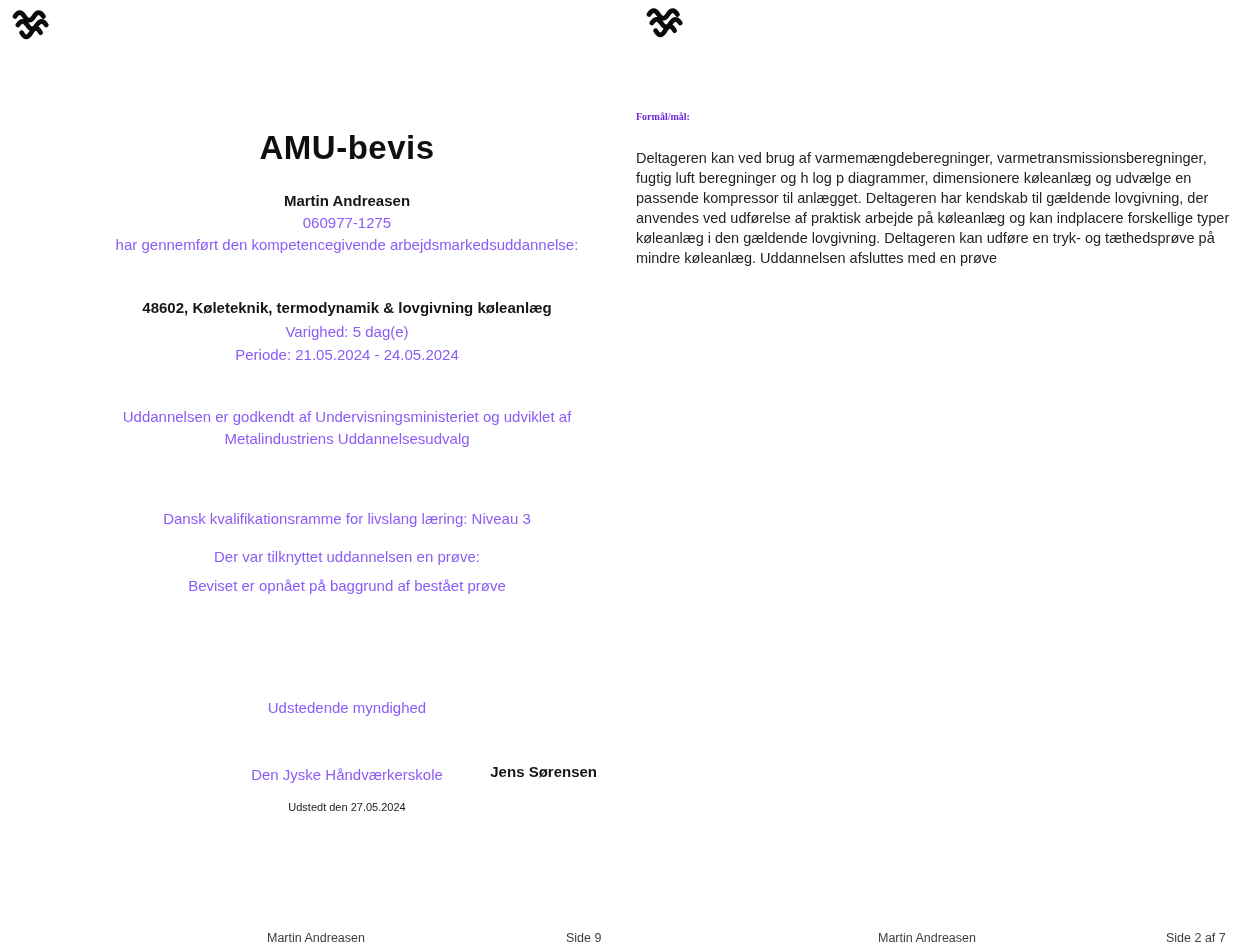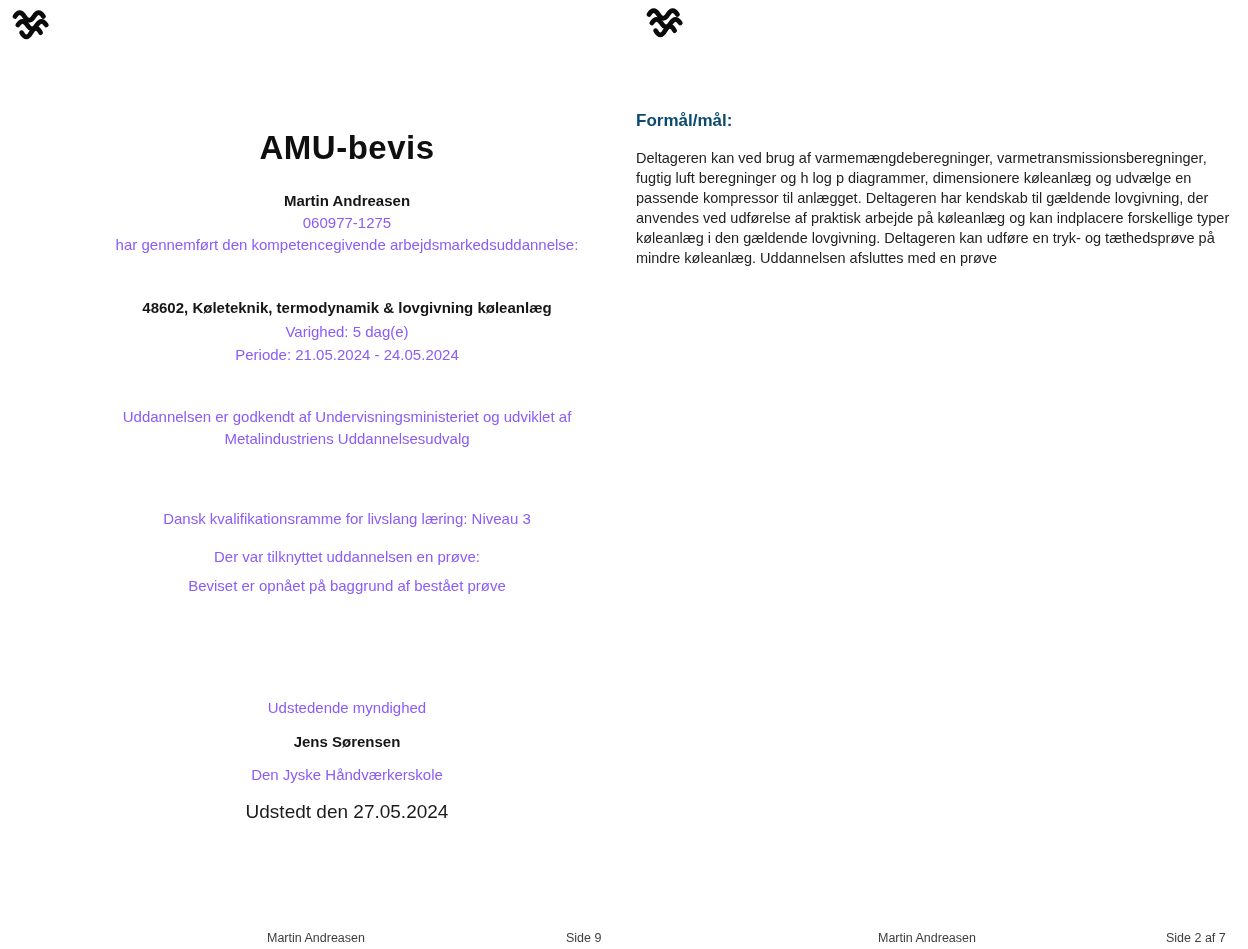--- a/index.html
+++ b/index.html
@@ -34,29 +34,30 @@
     position: absolute;
     left: 97px;
     width: 500px;
     text-align: center;
     font-size: 33px;
     font-weight: bold;
     color: #0f0f0f;
     letter-spacing: 0.5px;
   }
 
-  .issue-date { font-size: 19px; color: #1b1b1b; }
+  .issue-date { font-size: 11px; color: #1b1b1b; }
 
   .purpose-heading {
     position: absolute;
     left: 636px;
     top: 111px;
-    font-size: 17px;
+    font-size: 10px;
     font-weight: bold;
-    color: #0c4a6e;
+    color: #6d28d9;
+    font-family: Liberation Serif, serif;
   }
   .purpose-text {
     position: absolute;
     left: 636px;
     top: 148px;
     width: 606px;
     font-size: 14.5px;
     line-height: 20px;
     color: #222222;
     text-align: left;
@@ -95,21 +96,21 @@
     <div>
       <div class="c1" style="top:408px;">Uddannelsen er godkendt af Undervisningsministeriet og udviklet af</div>
       <div class="c1" style="top:430px;">Metalindustriens Uddannelsesudvalg</div>
     </div>
 
     <div class="c1" style="top:510px;">Dansk kvalifikationsramme for livslang læring: Niveau 3</div>
     <div class="c1" style="top:548px;">Der var tilknyttet uddannelsen en prøve:</div>
     <div class="c1" style="top:577px;">Beviset er opnået på baggrund af bestået prøve</div>
 
     <div class="c1" style="top:699px;">Udstedende myndighed</div>
-    <div class="c1 bold" style="top:733px;">Jens Sørensen</div>
+    <div class="c1 bold" style="top:763px;text-align:right;">Jens Sørensen</div>
     <div class="c1" style="top:766px;">Den Jyske Håndværkerskole</div>
     <div class="c1 issue-date" style="top:801px;">Udstedt den 27.05.2024</div>
 
     <div class="footer-item" style="left:267px;">Martin Andreasen</div>
     <div class="footer-item" style="left:566px;">Side 9</div>
   </div>
 
   <div>
 
     <svg class="logo" style="left:645px; top:5px;" viewBox="0 0 46 40" fill="none" stroke="#0b0b0b" stroke-width="5" stroke-linecap="round" stroke-linejoin="round">

